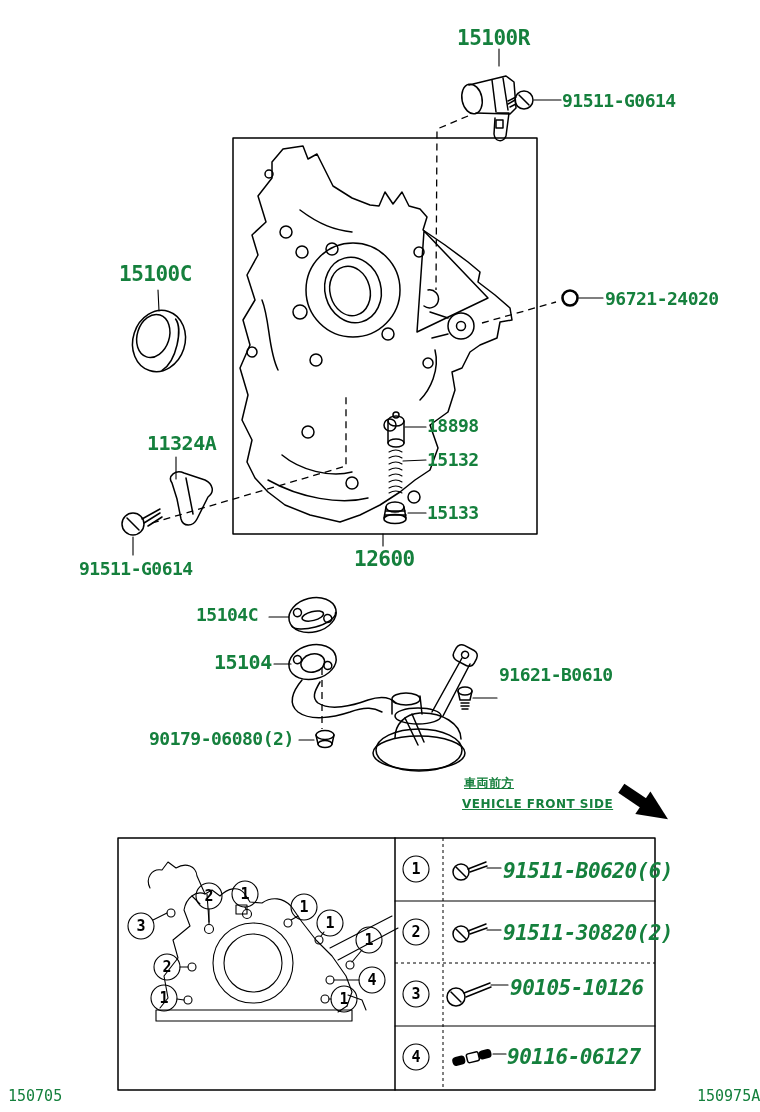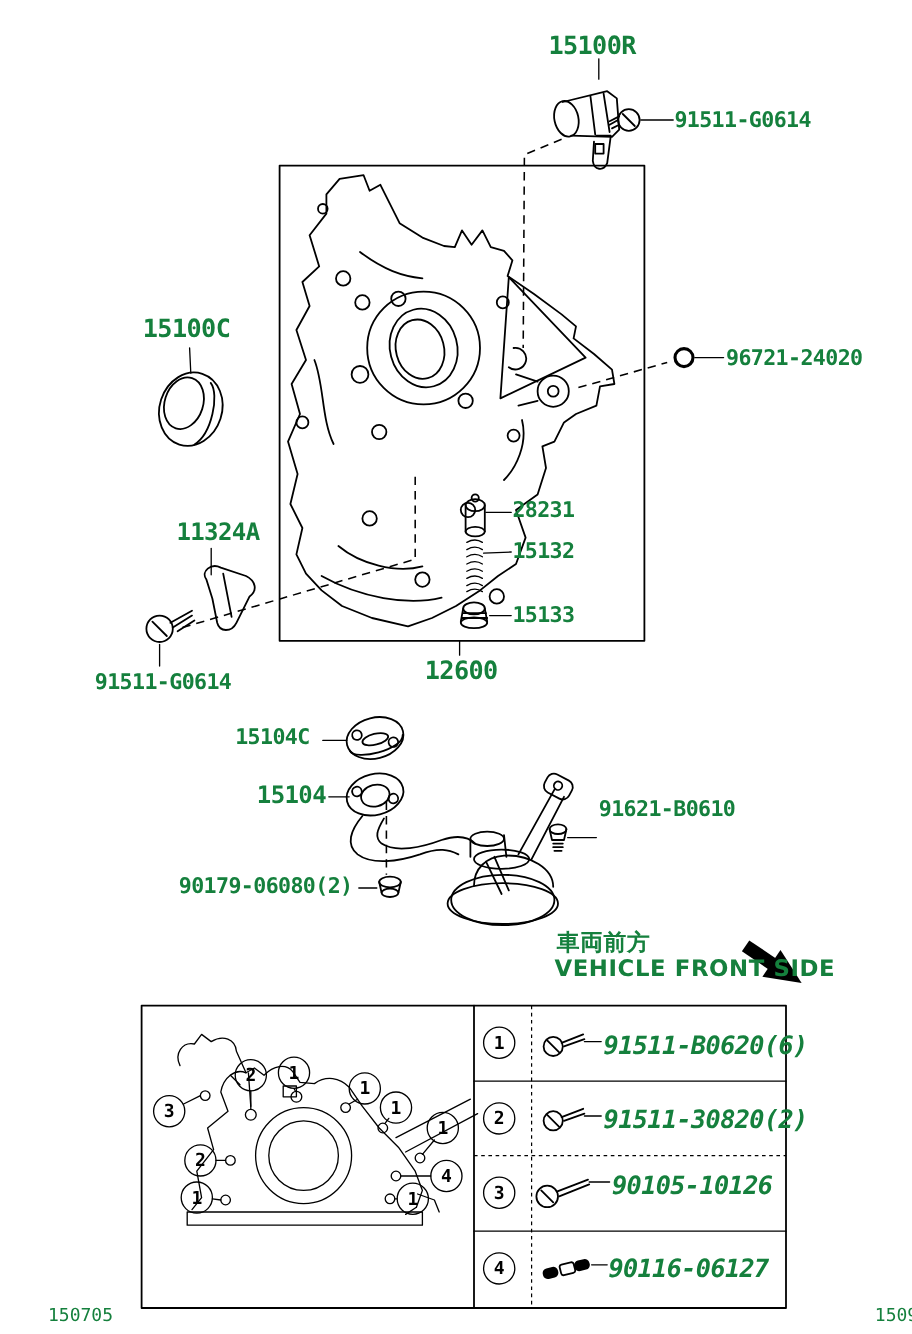--- a/index.html
+++ b/index.html
@@ -4,22 +4,22 @@
 <style>
   html,body{margin:0;padding:0;background:#fff;}
   #canvas{position:relative;width:760px;height:1112px;background:#ffffff;overflow:hidden;
           font-family:"DejaVu Sans Mono", monospace;color:#000;}
   svg{position:absolute;left:0;top:0;}
   .lbl{position:absolute;font-weight:bold;font-size:18px;line-height:1;white-space:nowrap;
        letter-spacing:-0.5px;color:#15803d;}
   .big{font-size:21px;}
   .mid{font-size:20px;}
   .tbl{font-size:21px;letter-spacing:-0.5px;font-style:italic;}
-  .note{font-family:"DejaVu Sans", sans-serif;font-weight:bold;font-size:19px;letter-spacing:0.5px;}
-  .foot{font-weight:normal;font-size:15px;letter-spacing:0;margin-left:32px;}
+  .note{font-family:"DejaVu Sans", sans-serif;font-weight:bold;font-size:12px;letter-spacing:0.5px;text-decoration:underline;}
+  .foot{font-weight:normal;font-size:15px;letter-spacing:0;}
   .stroke{fill:none;stroke:#000;stroke-width:1.5;stroke-linecap:round;stroke-linejoin:round;}
   .thin{fill:none;stroke:#000;stroke-width:1.1;stroke-linecap:round;stroke-linejoin:round;}
   .dash{fill:none;stroke:#000;stroke-width:1.3;stroke-dasharray:7 5;}
   .dot{fill:none;stroke:#000;stroke-width:1;stroke-dasharray:3 3;}
   .callout-txt{font-family:"DejaVu Sans Mono",monospace;font-weight:bold;font-size:15px;}
 </style>
 </head>
 <body>
 
 <div id="canvas">
@@ -306,21 +306,21 @@
       <rect x="479" y="1053" width="13" height="9" rx="4" fill="#000"></rect>
     </g>
     <line x1="493" y1="1054" x2="506" y2="1054" class="thin"></line>
   </g>
 </svg>
 
 <div class="lbl big" style="left:457px;top:28px">15100R</div>
 <div class="lbl" style="left:562px;top:92px">91511-G0614</div>
 <div class="lbl big" style="left:119px;top:264px">15100C</div>
 <div class="lbl" style="left:605px;top:290px">96721-24020</div>
-<div class="lbl" style="left:427px;top:417px">28231</div>
+<div class="lbl" style="left:427px;top:417px">18898</div>
 <div class="lbl mid" style="left:147px;top:433px">11324A</div>
 <div class="lbl" style="left:427px;top:451px">15132</div>
 <div class="lbl" style="left:427px;top:504px">15133</div>
 <div class="lbl big" style="left:354px;top:549px">12600</div>
 <div class="lbl" style="left:79px;top:560px">91511-G0614</div>
 <div class="lbl" style="left:196px;top:606px">15104C</div>
 <div class="lbl mid" style="left:214px;top:652px">15104</div>
 <div class="lbl" style="left:499px;top:666px">91621-B0610</div>
 <div class="lbl" style="left:149px;top:730px">90179-06080(2)</div>
 

